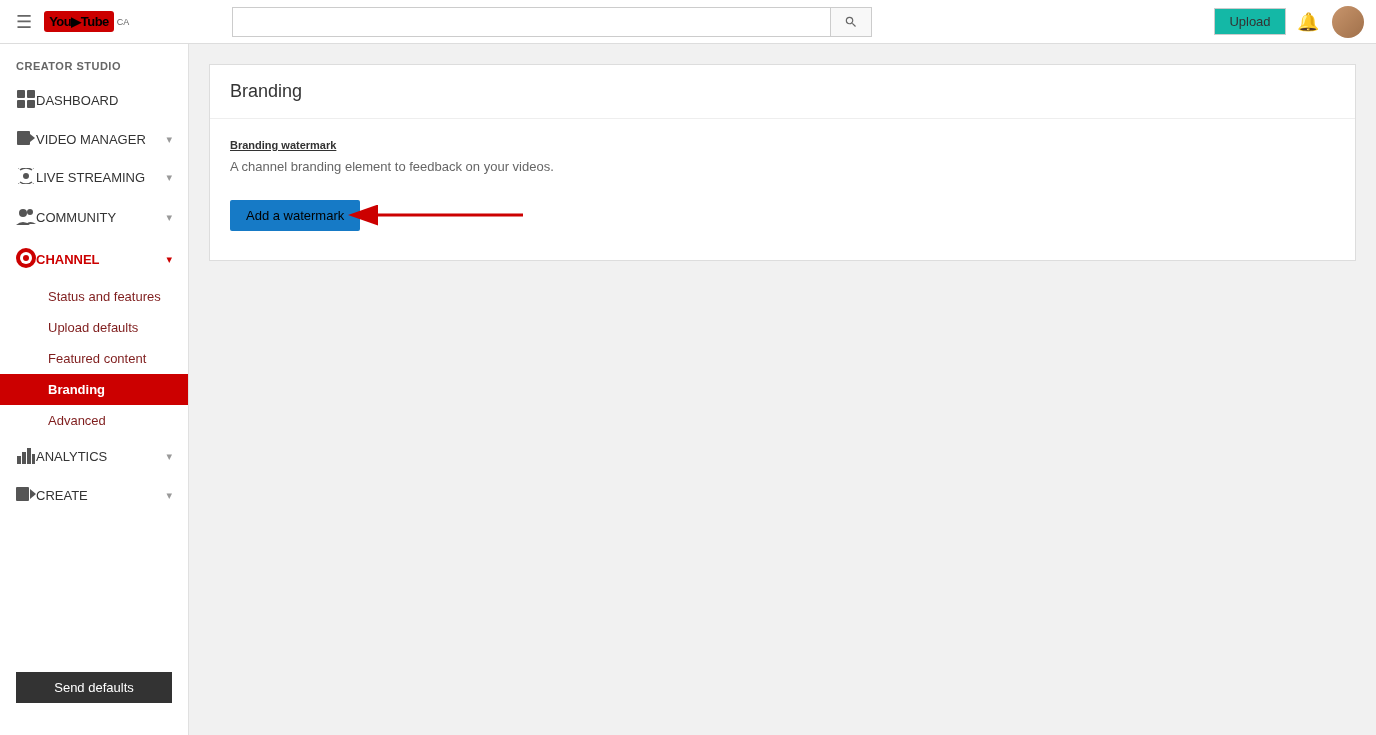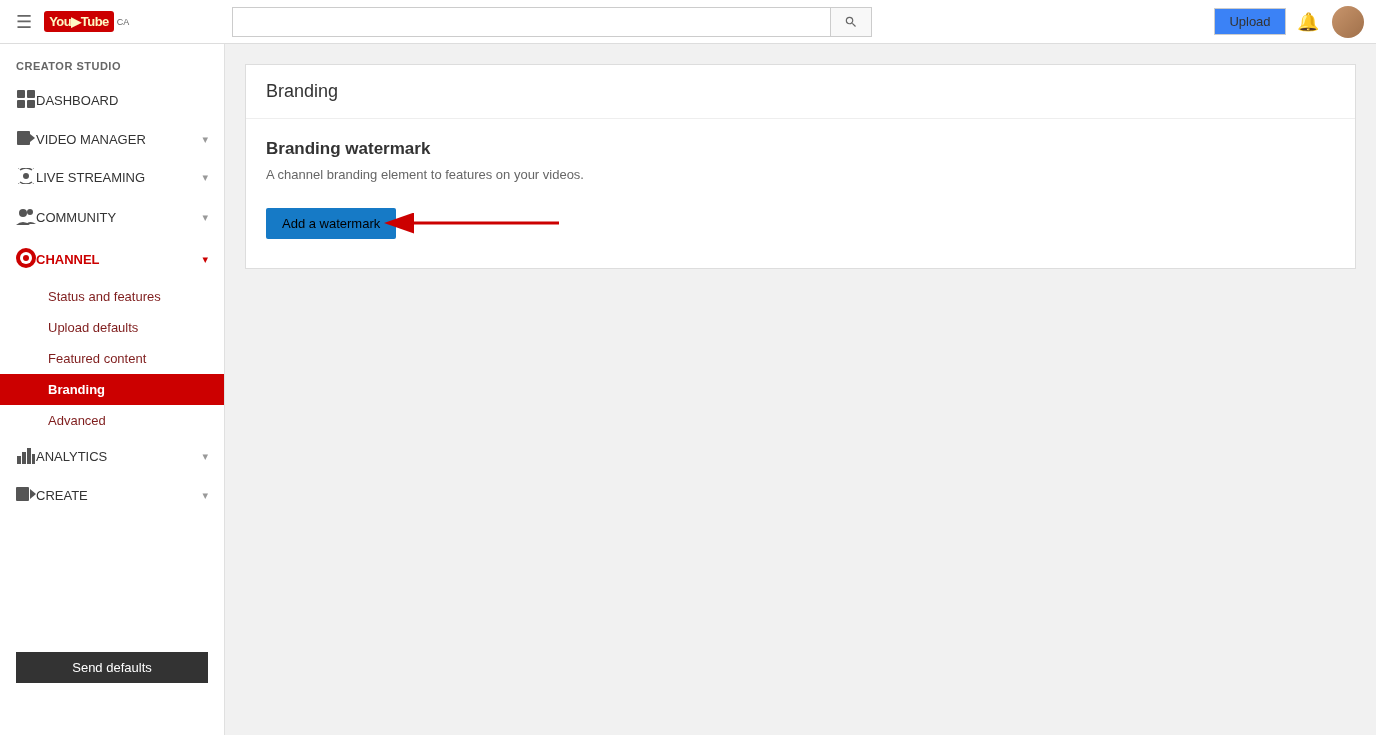--- a/index.html
+++ b/index.html
@@ -30,21 +30,21 @@
       padding: 4px;
     }
     .youtube-logo {
       display: flex;
       align-items: center;
       gap: 2px;
       text-decoration: none;
     }
     .yt-icon {
       background: #cc0000;
-      color: #fef9c3;
+      color: #000000;
       font-weight: bold;
       font-size: 13px;
       padding: 3px 5px;
       border-radius: 3px;
       letter-spacing: -0.5px;
     }
     .yt-ca {
       font-size: 9px;
       color: #666;
       vertical-align: super;
@@ -79,21 +79,21 @@
       height: 14px;
       fill: #666;
     }
     .header-right {
       display: flex;
       align-items: center;
       gap: 12px;
       margin-left: auto;
     }
     .upload-button {
-      background: #3b82f6;
+      background: #14b8a6;
       border: 1px solid #ccc;
       padding: 5px 14px;
       font-size: 13px;
       cursor: pointer;
       color: #333;
     }
     .bell-icon {
       font-size: 18px;
       color: #666;
       cursor: pointer;
@@ -113,28 +113,28 @@
     }
 
     
     .layout {
       display: flex;
       margin-top: 44px;
     }
 
     
     .sidebar {
-      width: 225px;
+      width: 189px;
       min-height: calc(100vh - 44px);
       background: #fff;
       border-right: 1px solid #e0e0e0;
       flex-shrink: 0;
       display: flex;
       flex-direction: column;
-      padding-bottom: 36px;
+      padding-bottom: 16px;
     }
 
     .sidebar-section-label {
       font-size: 11px;
       font-weight: bold;
       color: #666;
       padding: 16px 16px 8px 16px;
       letter-spacing: 0.5px;
     }
 
@@ -210,24 +210,25 @@
       font-size: 18px;
       font-weight: normal;
       color: #333;
     }
 
     .page-section {
       padding: 20px;
     }
 
     .section-title {
-      font-size: 17px;
+      font-size: 11px;
       font-weight: bold;
       color: #333;
       margin-bottom: 8px;
+      text-decoration: underline;
     }
 
     .section-desc {
       font-size: 13px;
       color: #666;
       margin-bottom: 16px;
     }
 
     .add-watermark-btn {
       background: #167ac6;
@@ -369,21 +370,21 @@
     <button class="send-feedback-btn">Send defaults</button>
   </div>
 
   <div class="main-content">
     <div class="page-card">
       <div class="page-title-bar">
         <h1 class="page-title">Branding</h1>
       </div>
       <div class="page-section">
         <div class="section-title">Branding watermark</div>
-        <div class="section-desc">A channel branding element to features on your videos.</div>
+        <div class="section-desc">A channel branding element to feedback on your videos.</div>
         <div style="display:flex; align-items:center;">
           <button class="add-watermark-btn">Add a watermark</button>
 
           <svg width="160" height="50" viewBox="0 0 160 50" style="margin-left:8px; overflow:visible;">
             <defs>
               <marker id="arrowhead" markerWidth="10" markerHeight="7" refX="0" refY="3.5" orient="auto">
                 <polygon points="0 0, 10 3.5, 0 7" fill="#cc0000"></polygon>
               </marker>
             </defs>
             <line x1="155" y1="25" x2="10" y2="25" stroke="#cc0000" stroke-width="3" marker-end="url(#arrowhead)"></line>

